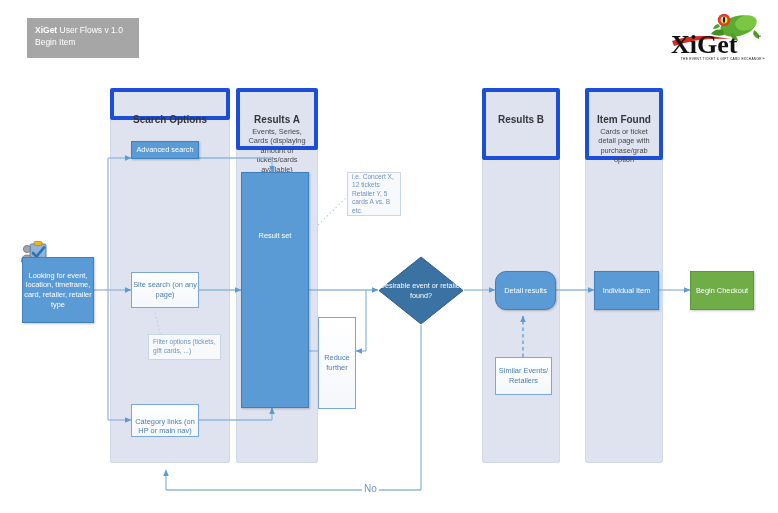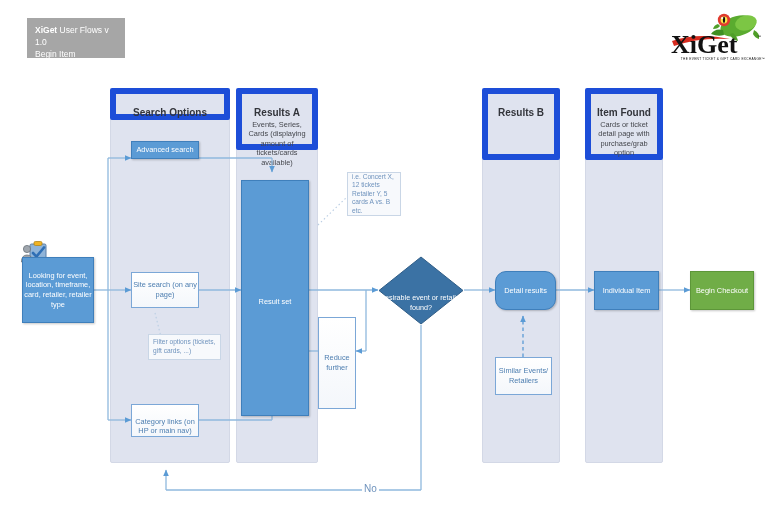--- a/index.html
+++ b/index.html
@@ -2,57 +2,57 @@
 <html><head>
 <meta charset="utf-8">
 <style>
   html,body{margin:0;padding:0;background:#ffffff;}
   body{width:778px;height:513px;position:relative;overflow:hidden;
        font-family:"Liberation Sans","DejaVu Sans",sans-serif;}
 
   #canvas{position:absolute;left:0;top:0;width:778px;height:513px;}
 
   
-  .title-block{position:absolute;left:27px;top:18px;width:98px;height:40px;
+  .title-block{position:absolute;left:27px;top:18px;width:112px;height:40px;
       background:#a6a6a6;color:#ffffff;font-size:8.5px;line-height:12px;
       padding:6px 8px;box-sizing:border-box;}
   .title-block b{font-weight:bold;}
 
   
   .logo{position:absolute;left:668px;top:8px;width:104px;height:60px;}
   .logo-tag{position:absolute;left:675px;top:57px;width:96px;text-align:center;
       font-size:3.2px;letter-spacing:.3px;color:#111;white-space:nowrap;}
 
   
   .lane{position:absolute;background:#dfe3ef;border:1px solid #d3d8e6;
         border-radius:2px;box-sizing:border-box;}
-  .lane-head{position:absolute;background:#dfe3ef;border:6px solid #1d4ed8;
+  .lane-head{position:absolute;background:#dfe3ef;border:4px solid #1d4ed8;
         border-radius:2px;box-sizing:border-box;text-align:center;
-        padding-top:12px;color:#3f3f3f;}
+        padding-top:21px;color:#3f3f3f;}
   .lane-title{font-size:10px;font-weight:bold;color:#33353b;line-height:13px;}
   .lane-sub{font-size:7.4px;line-height:9.4px;color:#44464c;padding:1px 6px 0;}
 
   
   .node{position:absolute;box-sizing:border-box;display:flex;align-items:center;
         justify-content:center;text-align:center;}
   .node-txt{font-size:7.4px;line-height:9.6px;}
 
   .n-blue{background:#5b9bd5;border:1px solid #3f7fbb;color:#ffffff;
           box-shadow:1px 1px 2px rgba(0,0,0,.22);}
   .n-white{background:linear-gradient(#ffffff,#f4f7fb);border:1px solid #7ba7d7;
            color:#4d7eb0;}
   .n-green{background:#70ad47;border:1px solid #5d9639;color:#ffffff;
            box-shadow:1px 1px 2px rgba(0,0,0,.22);}
   .n-note{background:#f7f9fc;border:1px solid #c9d6e6;color:#6f93bd;
           font-size:6.6px;line-height:8.6px;text-align:left;
           display:flex;align-items:center;justify-content:flex-start;
           padding-left:4px;}
 
   .diamond{position:absolute;}
-  .diamond .dtxt{position:absolute;left:0;top:12px;width:100%;height:100%;
+  .diamond .dtxt{position:absolute;left:0;top:0;width:100%;height:100%;
       display:flex;align-items:center;justify-content:center;text-align:center;
       color:#ffffff;font-size:7.2px;line-height:9.4px;}
 
   
   .start-icon{position:absolute;left:20px;top:240px;width:30px;height:26px;}
 
   .edge-label{position:absolute;font-size:10px;color:#6f93bd;background:#fff;
       padding:0 2px;}
 </style>
 </head>
@@ -184,21 +184,21 @@
 </div>
 
 <div class="node n-note" style="left:148px;top:334px;width:73px;height:26px;">
   <span>Filter options (tickets, gift cards, ...)</span>
 </div>
 
 <div class="node n-white" style="left:131px;top:404px;width:68px;height:33px;align-items:flex-end;">
   <span class="node-txt">Category links (on HP or main nav)</span>
 </div>
 
-<div class="node n-blue" style="left:241px;top:172px;width:68px;height:236px;align-items:flex-end;padding-bottom:108px;margin-top:8px;">
+<div class="node n-blue" style="left:241px;top:172px;width:68px;height:236px;align-items:center;padding-bottom:108px;">
   <span class="node-txt">Result set</span>
 </div>
 
 <div class="node n-note" style="left:347px;top:172px;width:54px;height:44px;">
   <span>i.e. Concert X, 12 tickets Retailer Y, 5 cards A vs. B etc.</span>
 </div>
 
 <div class="node n-white" style="left:318px;top:317px;width:38px;height:92px;">
   <span class="node-txt">Reduce further</span>
 </div>

